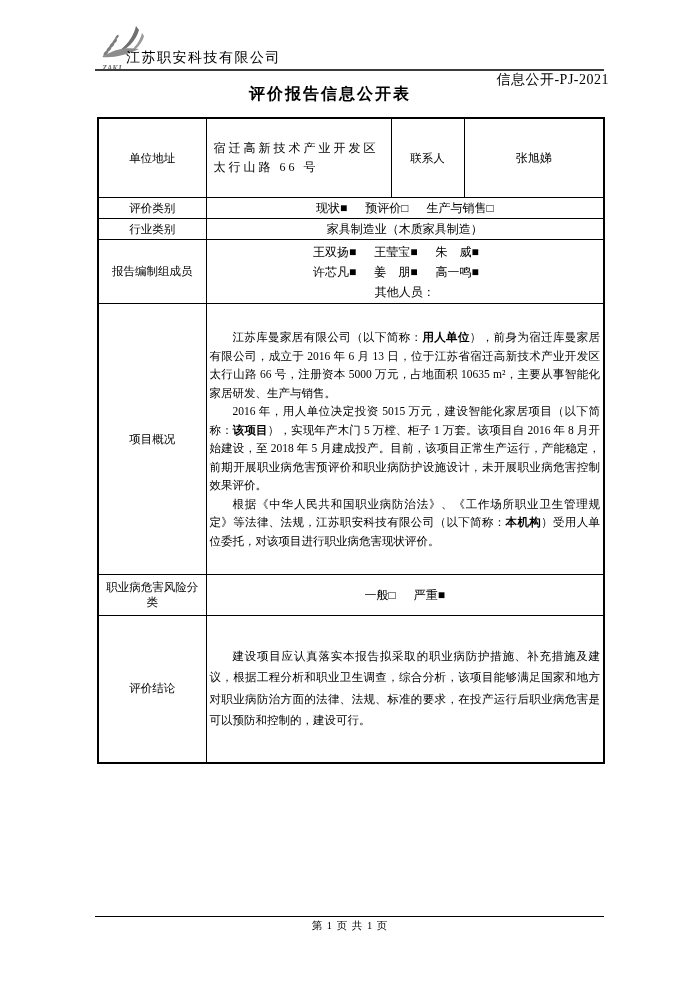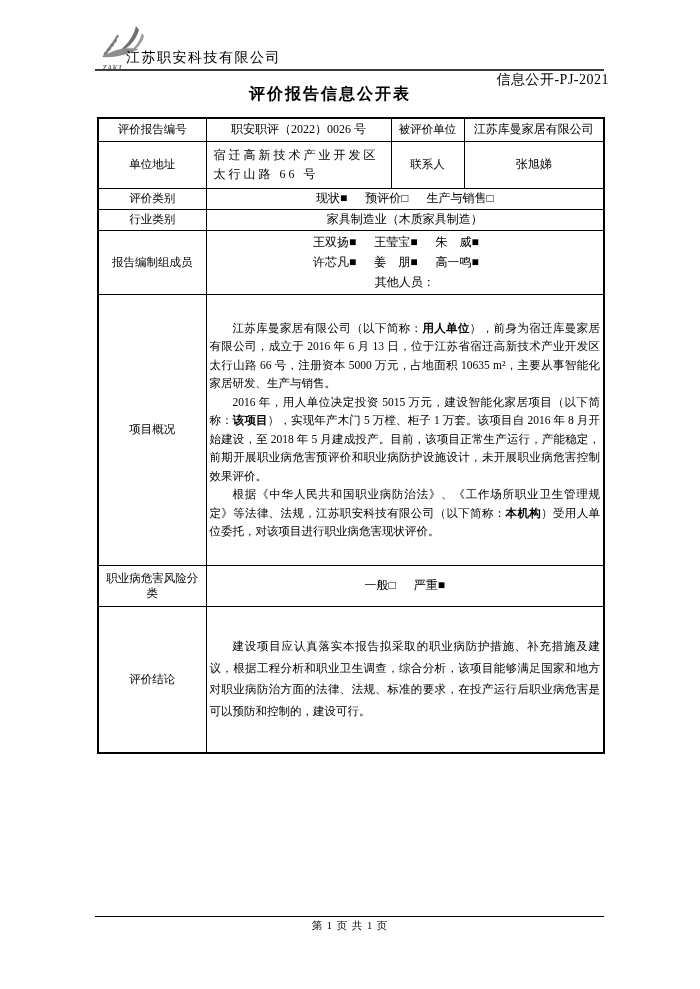--- a/index.html
+++ b/index.html
@@ -12,21 +12,21 @@
   .header-rule { position:absolute; left:95px; top:69px; width:509px; height:2px; background:#3c3c3c; }
 
   .page-title { position:absolute; left:0; top:84px; width:660px; text-align:center;
                 font-size:16px; font-weight:bold; letter-spacing:2px; }
 
   table.info { position:absolute; left:97px; top:117px; width:506px;
                border-collapse:collapse; table-layout:fixed; border:2px solid #000; }
   .info td { border:1px solid #000; font-size:12px; text-align:center;
              vertical-align:middle; padding:1px 3px; overflow:hidden; }
   .info td.label { font-size:11.5px; }
-  .info td.left { text-align:left; padding:4px 7px; }
+  .info td.left { text-align:left; padding:20px 7px; }
   .addr { letter-spacing:3px; line-height:19px; }
 
   .opt { margin:0 9px; }
 
   .members-cell { text-align:left; padding:2px 9px; }
   .member-line { line-height:20px; white-space:nowrap; }
   .member { margin-right:18px; }
   .other-line { line-height:20px; }
 
   .para-cell { vertical-align:top; text-align:justify; padding:7px 9px 4px 9px;margin-left:24px; }
@@ -67,26 +67,20 @@
 <div class="page-title">评价报告信息公开表</div>
 
 <table class="info">
   <colgroup>
     <col style="width:108px">
       <col style="width:185px">
       <col style="width:73px">
       <col style="width:140px">
   </colgroup>
   <tbody>
-      <tr style="height:23px">
-    <td class="label">评价报告编号</td>
-    <td>职安职评（2022）0026 号</td>
-    <td class="label">被评价单位</td>
-    <td>江苏库曼家居有限公司</td>
-  </tr>
   <tr style="height:40px">
     <td class="label">单位地址</td>
     <td class="left addr">宿迁高新技术产业开发区太行山路 66 号</td>
     <td class="label">联系人</td>
     <td>张旭娣</td>
   </tr>
   <tr style="height:21px">
     <td class="label">评价类别</td>
     <td colspan="3"><span class="opt">现状■</span><span class="opt">预评价□</span><span class="opt">生产与销售□</span></td>
   </tr>

